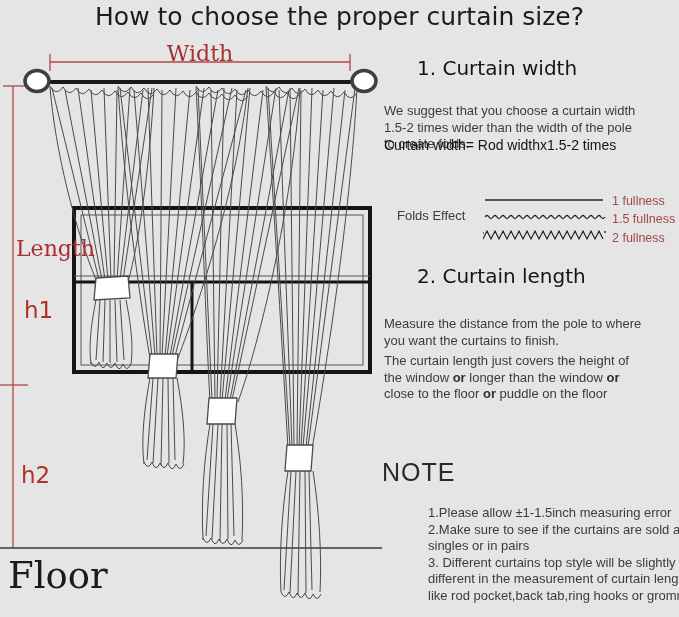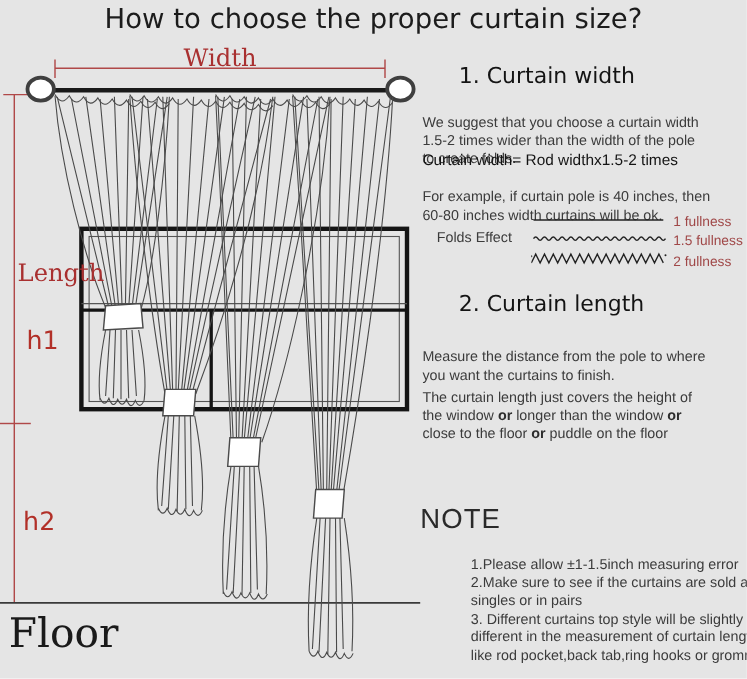--- a/index.html
+++ b/index.html
@@ -128,22 +128,20 @@
   </div>
 
   <div class="sec-h h-width">1. Curtain width</div>
 
   <p class="body p1">We suggest that you choose a curtain width
 1.5-2 times wider than the width of the pole
 to create folds.</p>
 
   <div class="formula">Curtain width= Rod widthx1.5-2 times</div>
 
-  <p class="body p2">For example, if curtain pole is 40 inches, then
-60-80 inches width curtains will be ok.</p>
 
   <div class="folds">
     <span class="folds-label">Folds Effect</span>
 
     <svg class="fold-svg fs1" width="124" height="14" viewBox="0 0 124 14">
       <line x1="2" y1="7" x2="120" y2="7" stroke="#222" stroke-width="1.5"></line>
     </svg>
     <span class="fold-name fn1">1 fullness</span>
 
     <svg class="fold-svg fs2" width="124" height="14" viewBox="0 0 124 14">

